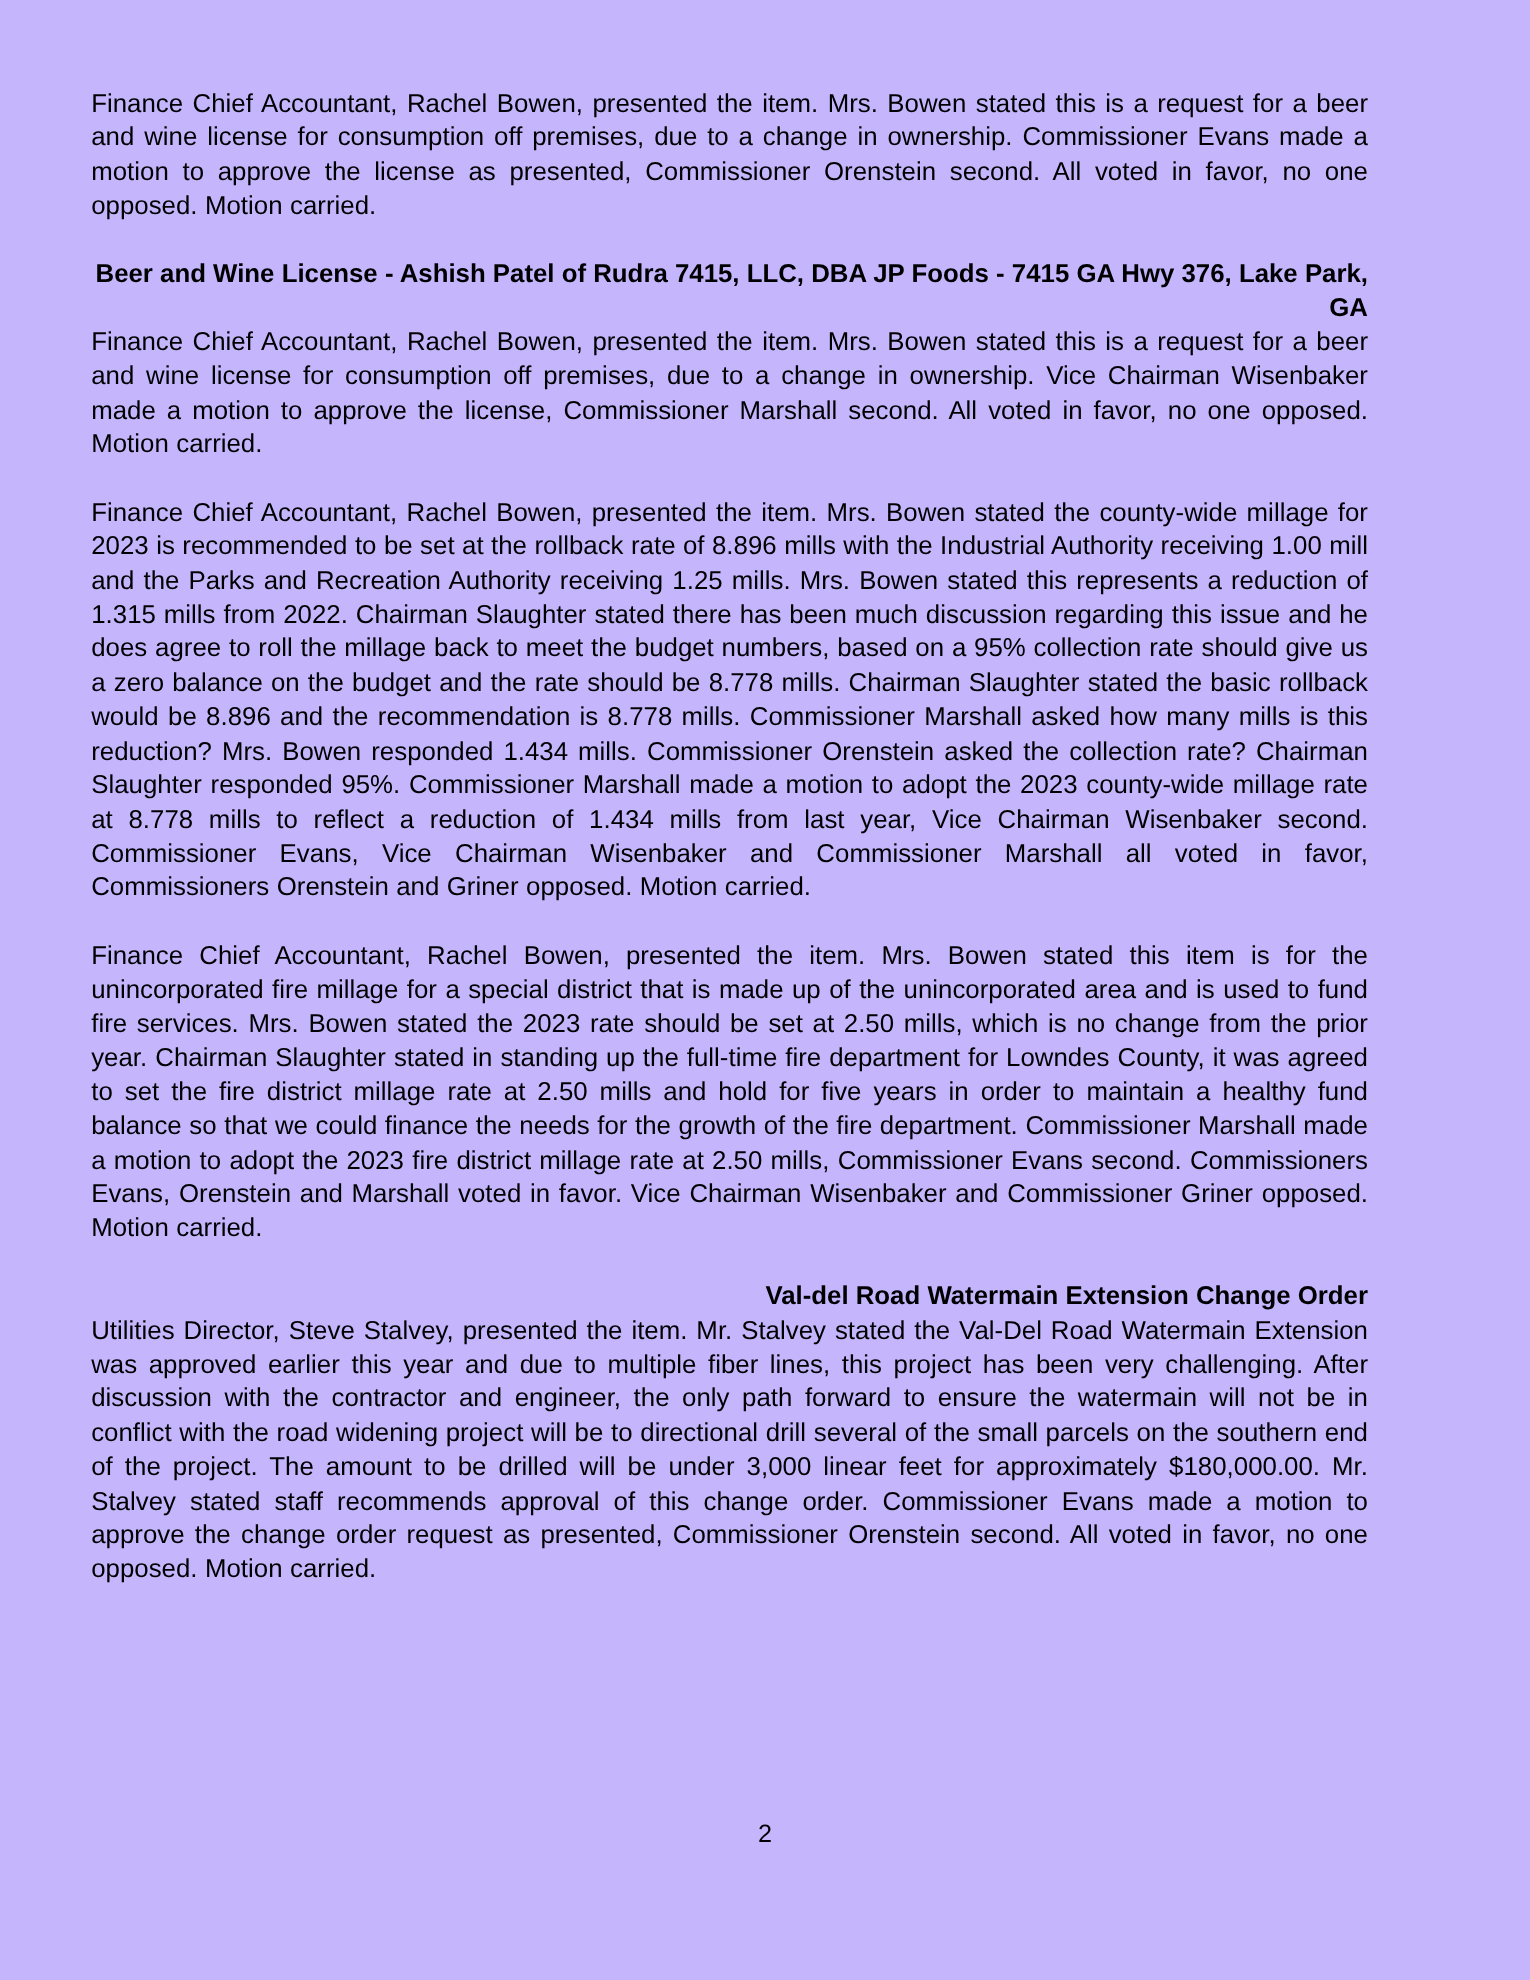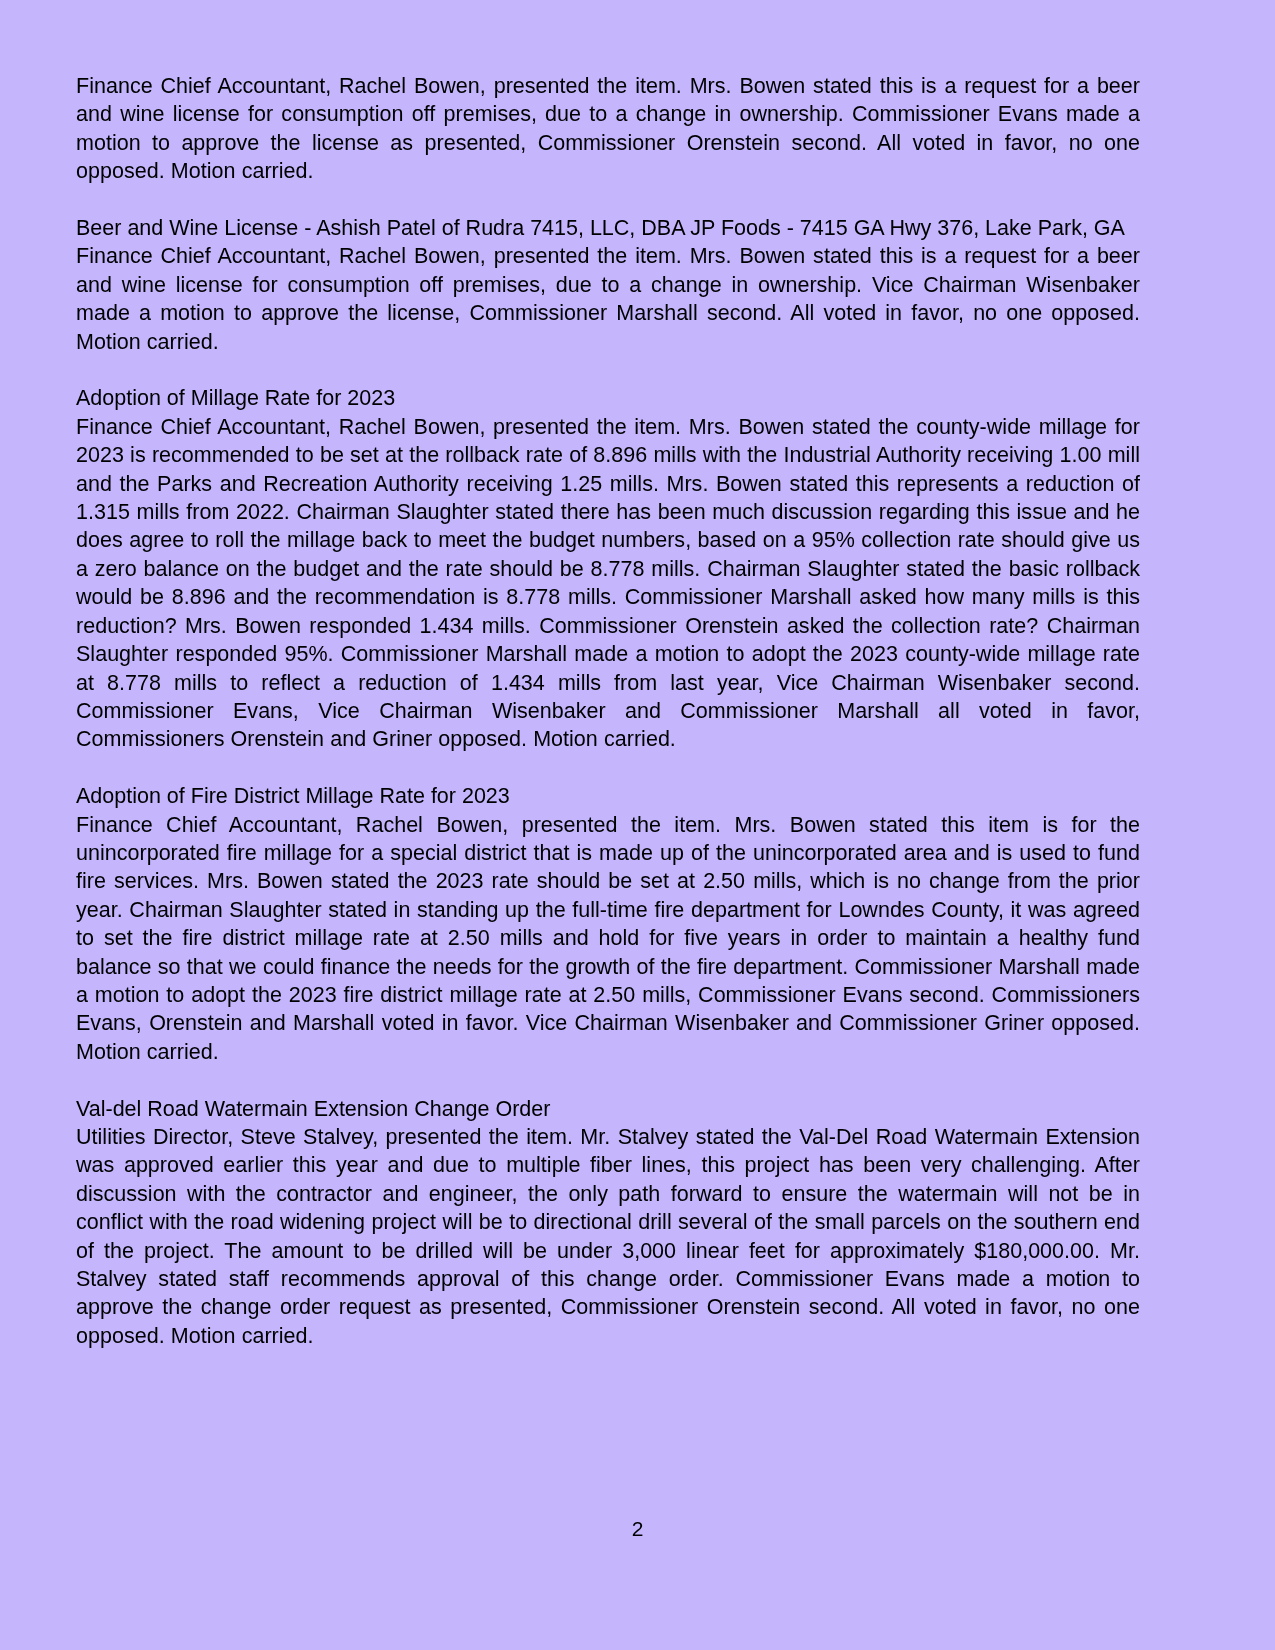--- a/index.html
+++ b/index.html
@@ -30,23 +30,23 @@
     line-height: 28.4px;
     text-align: justify;
     text-justify: inter-word;
     margin: 0;
     letter-spacing: 0.02px;
     word-spacing: 0.2px;
   }
   .heading {
     font-size: 21.5px;
     line-height: 28.4px;
-    font-weight: normal;
+    font-weight: bold;
     margin: 0;
-    text-align: left;
+    text-align: right;
   }
   .section {
     margin-top: 28.4px;
   }
   .section:first-child {
     margin-top: 0;
   }
   
   .footer {
     position: absolute;
@@ -68,26 +68,24 @@
     <div class="section">
       <p class="para">Finance Chief Accountant, Rachel Bowen, presented the item.  Mrs. Bowen stated this is a request for a beer and wine license for consumption off premises, due to a change in ownership.  Commissioner Evans made a motion to approve the license as presented, Commissioner Orenstein second.  All voted in favor, no one opposed.  Motion carried.</p>
     </div>
 
     <div class="section">
       <p class="heading">Beer and Wine License - Ashish Patel of Rudra 7415, LLC, DBA JP Foods - 7415 GA Hwy 376, Lake Park, GA</p>
       <p class="para">Finance Chief Accountant, Rachel Bowen, presented the item.  Mrs. Bowen stated this is a request for a beer and wine license for consumption off premises, due to a change in ownership.  Vice Chairman Wisenbaker made a motion to approve the license, Commissioner Marshall second.  All voted in favor, no one opposed.  Motion carried.</p>
     </div>
 
     <div class="section">
-      <p class="heading">Adoption of Millage Rate for 2023</p>
       <p class="para">Finance Chief Accountant, Rachel Bowen, presented the item.  Mrs. Bowen stated the county-wide millage for 2023 is recommended to be set at the rollback rate of 8.896 mills with the Industrial Authority receiving 1.00 mill and the Parks and Recreation Authority receiving 1.25 mills.  Mrs. Bowen stated this represents a reduction of 1.315 mills from 2022.  Chairman Slaughter stated there has been much discussion regarding this issue and he does agree to roll the millage back to meet the budget numbers, based on a 95% collection rate should give us a zero balance on the budget and the rate should be 8.778 mills.   Chairman Slaughter stated the basic rollback would be 8.896 and the recommendation is 8.778 mills. Commissioner Marshall asked how many mills is this reduction?  Mrs. Bowen responded 1.434 mills.   Commissioner Orenstein asked the collection rate?   Chairman Slaughter responded 95%.  Commissioner Marshall made a motion to adopt the 2023 county-wide millage rate at 8.778 mills to reflect a reduction of 1.434 mills from last year, Vice Chairman Wisenbaker second.  Commissioner Evans, Vice Chairman Wisenbaker and Commissioner Marshall all voted in favor, Commissioners Orenstein and Griner opposed. Motion carried.</p>
     </div>
 
     <div class="section">
-      <p class="heading">Adoption of Fire District Millage Rate for 2023</p>
       <p class="para">Finance Chief Accountant, Rachel Bowen, presented the item.  Mrs. Bowen stated this item is for the unincorporated fire millage for a special district that is made up of the unincorporated area and is used to fund fire services.  Mrs. Bowen stated the 2023 rate should be set at 2.50 mills, which is no change from the prior year.  Chairman Slaughter stated in standing up the full-time fire department for Lowndes County, it was agreed to set the fire district millage rate at 2.50 mills and hold for five years in order to maintain a healthy fund balance so that we could finance the needs for the growth of the fire department. Commissioner Marshall made a motion to adopt the 2023 fire district millage rate at 2.50 mills, Commissioner Evans second.  Commissioners Evans, Orenstein and Marshall voted in favor.  Vice Chairman Wisenbaker and Commissioner Griner opposed. Motion carried.</p>
     </div>
 
     <div class="section">
       <p class="heading">Val-del Road Watermain Extension Change Order</p>
       <p class="para">Utilities Director, Steve Stalvey, presented the item.  Mr. Stalvey stated the Val-Del Road Watermain Extension was approved earlier this year and due to multiple fiber lines, this project has been very challenging.  After discussion with the contractor and engineer, the only path forward to ensure the watermain will not be in conflict with the road widening project will be to directional drill several of the small parcels on the southern end of the project.  The amount to be drilled will be under 3,000 linear feet for approximately $180,000.00.  Mr. Stalvey stated staff recommends approval of this change order.  Commissioner Evans made a motion to approve the change order request as presented, Commissioner Orenstein second.  All voted in favor, no one opposed.  Motion carried.</p>
     </div>
 
   </div>
 

